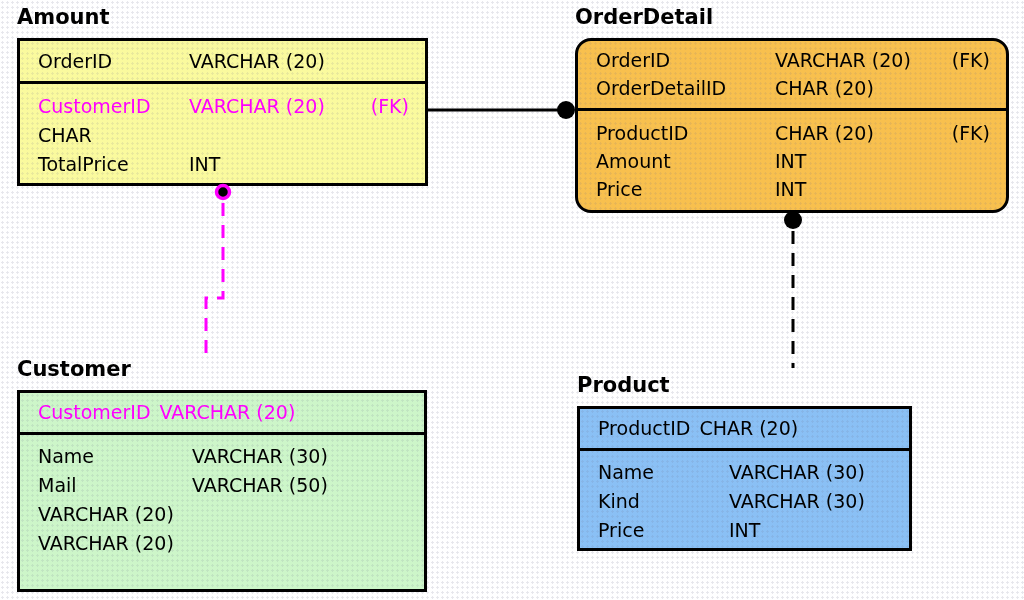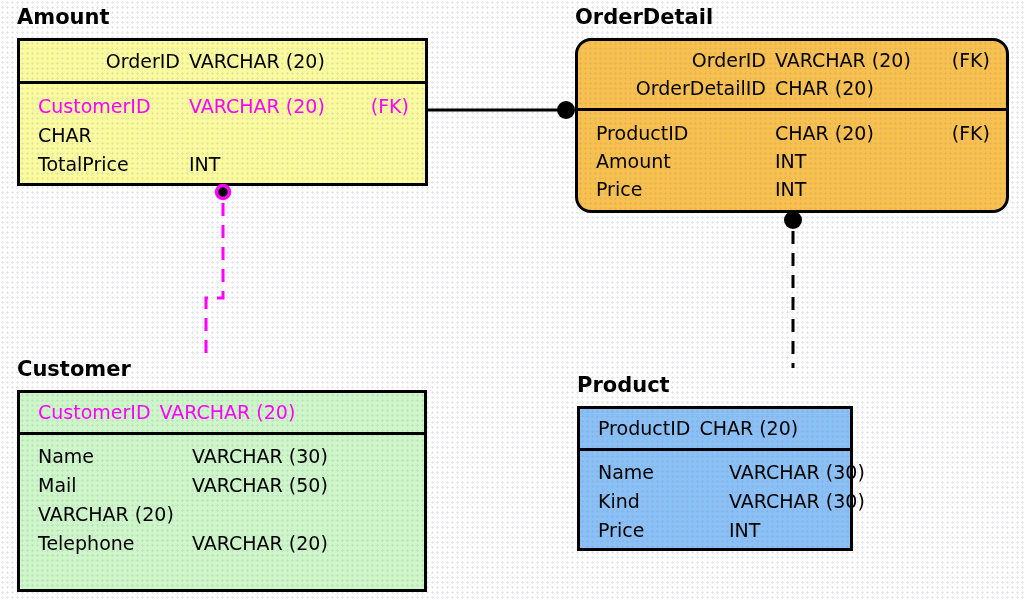--- a/index.html
+++ b/index.html
@@ -19,27 +19,27 @@
   }
   .box{
     box-sizing:border-box;width:100%;height:100%;
     border:3px solid #000;
     background-image:radial-gradient(circle, rgba(110,110,140,0.13) 1px, transparent 1.3px);
     background-size:5px 5px;
   }
   .tbl.order  {left:17px;  top:38px;  width:411px; height:148px;}
   .tbl.odet   {left:575px; top:38px;  width:434px; height:175px;border-radius:21px;}
   .tbl.cust   {left:17px;  top:390px; width:410px; height:202px;}
-  .tbl.prod   {left:577px; top:406px; width:276px; height:145px;}
+  .tbl.prod   {left:577px; top:406px; width:335px; height:145px;}
   .order .box{background-color:var(--order-fill,#FAFA9E);}
   .odet  .box{background-color:var(--order-detail-fill,#F8C04E); border-radius:16px;}
   .cust  .box{background-color:var(--customer-fill,#CDF6C9);}
   .prod  .box{background-color:var(--product-fill,#8AC0F5);}
 
-  .hdr{border-bottom:3px solid #000;text-align:right;}
+  .hdr{border-bottom:3px solid #000;}
   .hdr.single{display:flex;align-items:center;padding:0 16px 0 18px;}
   .order .hdr.single{height:40px;}
   .cust  .hdr.single, .prod .hdr.single{height:39px;}
   .hdr.multi{padding:5px 16px 6px 18px;}
   .bd{padding:8px 16px 0 18px;}
   .cust .bd, .prod .bd{padding-top:7px;}
 
   .row{display:flex;align-items:baseline;font-size:19px;line-height:29px;white-space:nowrap;}
   .odet .row{line-height:28px;}
   .nm{flex:0 0 auto;padding-right:9px;}
@@ -145,21 +145,20 @@
       <div class="row">
         <span class="nm">Mail</span>
         <span class="tp">VARCHAR (50)</span>
         <span class="fk"></span>
       </div>
       <div class="row">
         <span class="tp">VARCHAR (20)</span>
         <span class="fk"></span>
       </div>
       <div class="row">
-        <span class="nm">Telephone</span>
         <span class="tp">VARCHAR (20)</span>
         <span class="fk"></span>
       </div>
     </div>
   </div>
 </div>
 
 <div class="tbl prod">
   <div class="ttl">Product</div>
   <div class="box">

